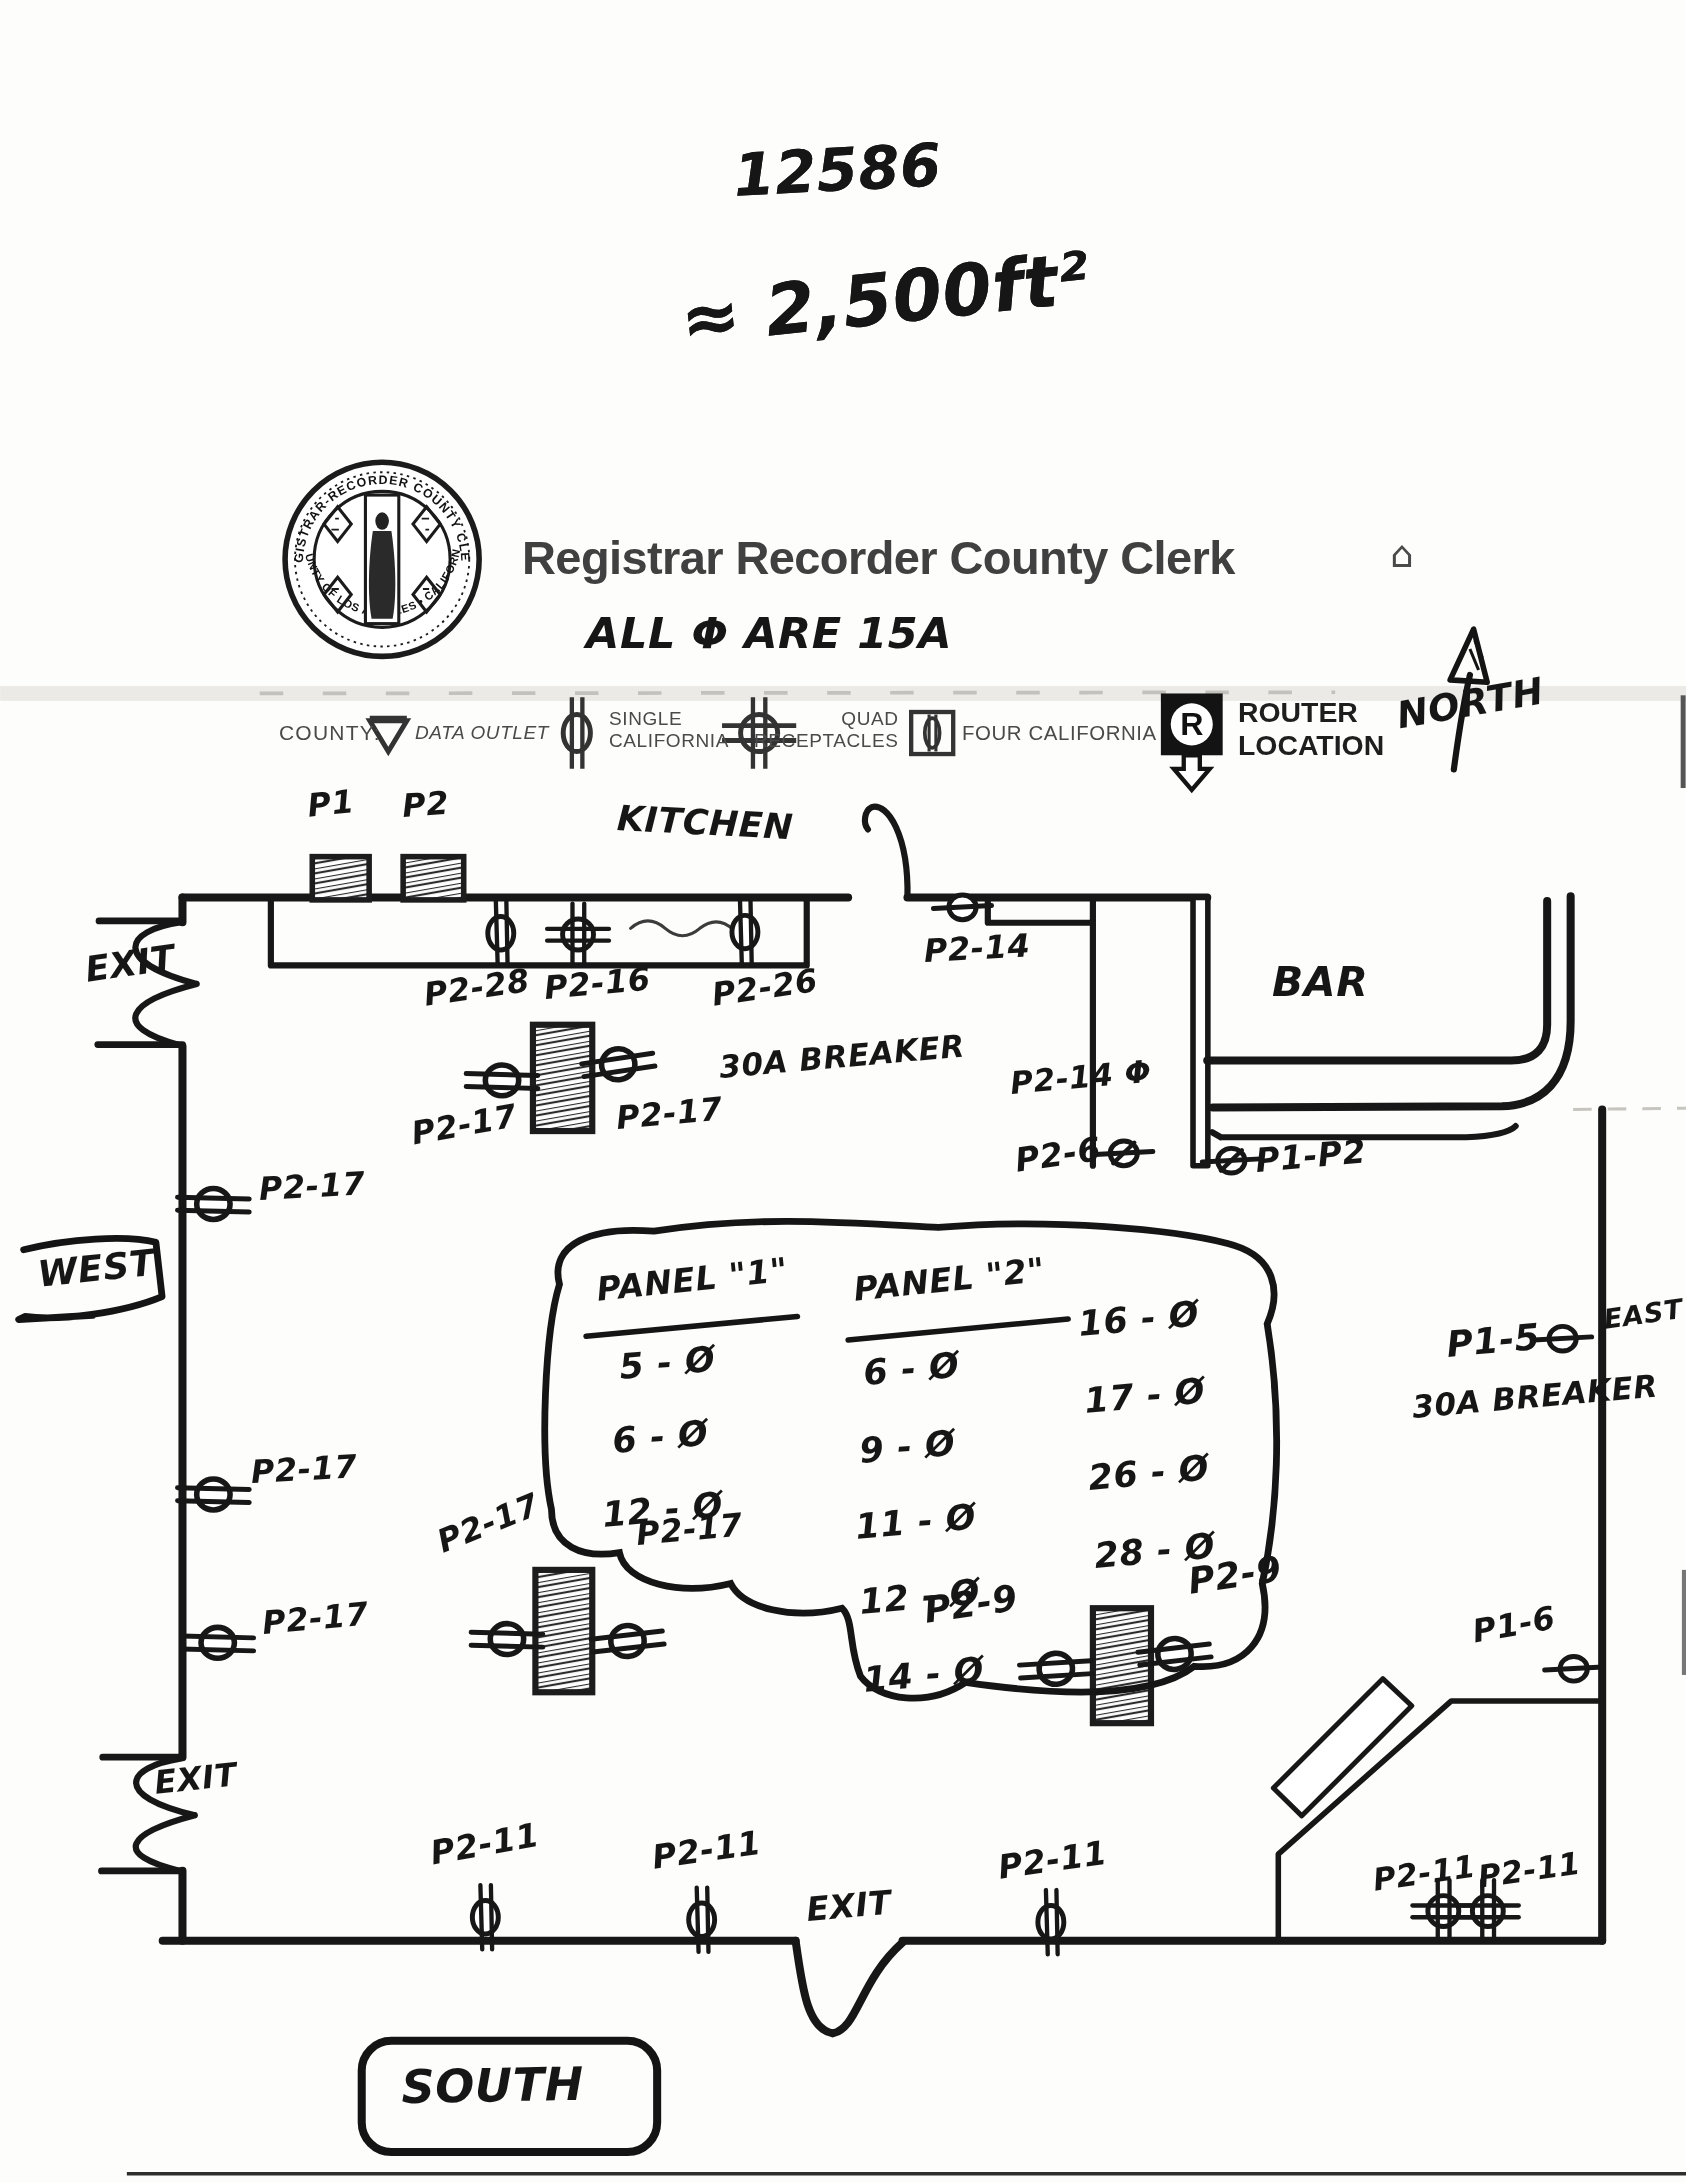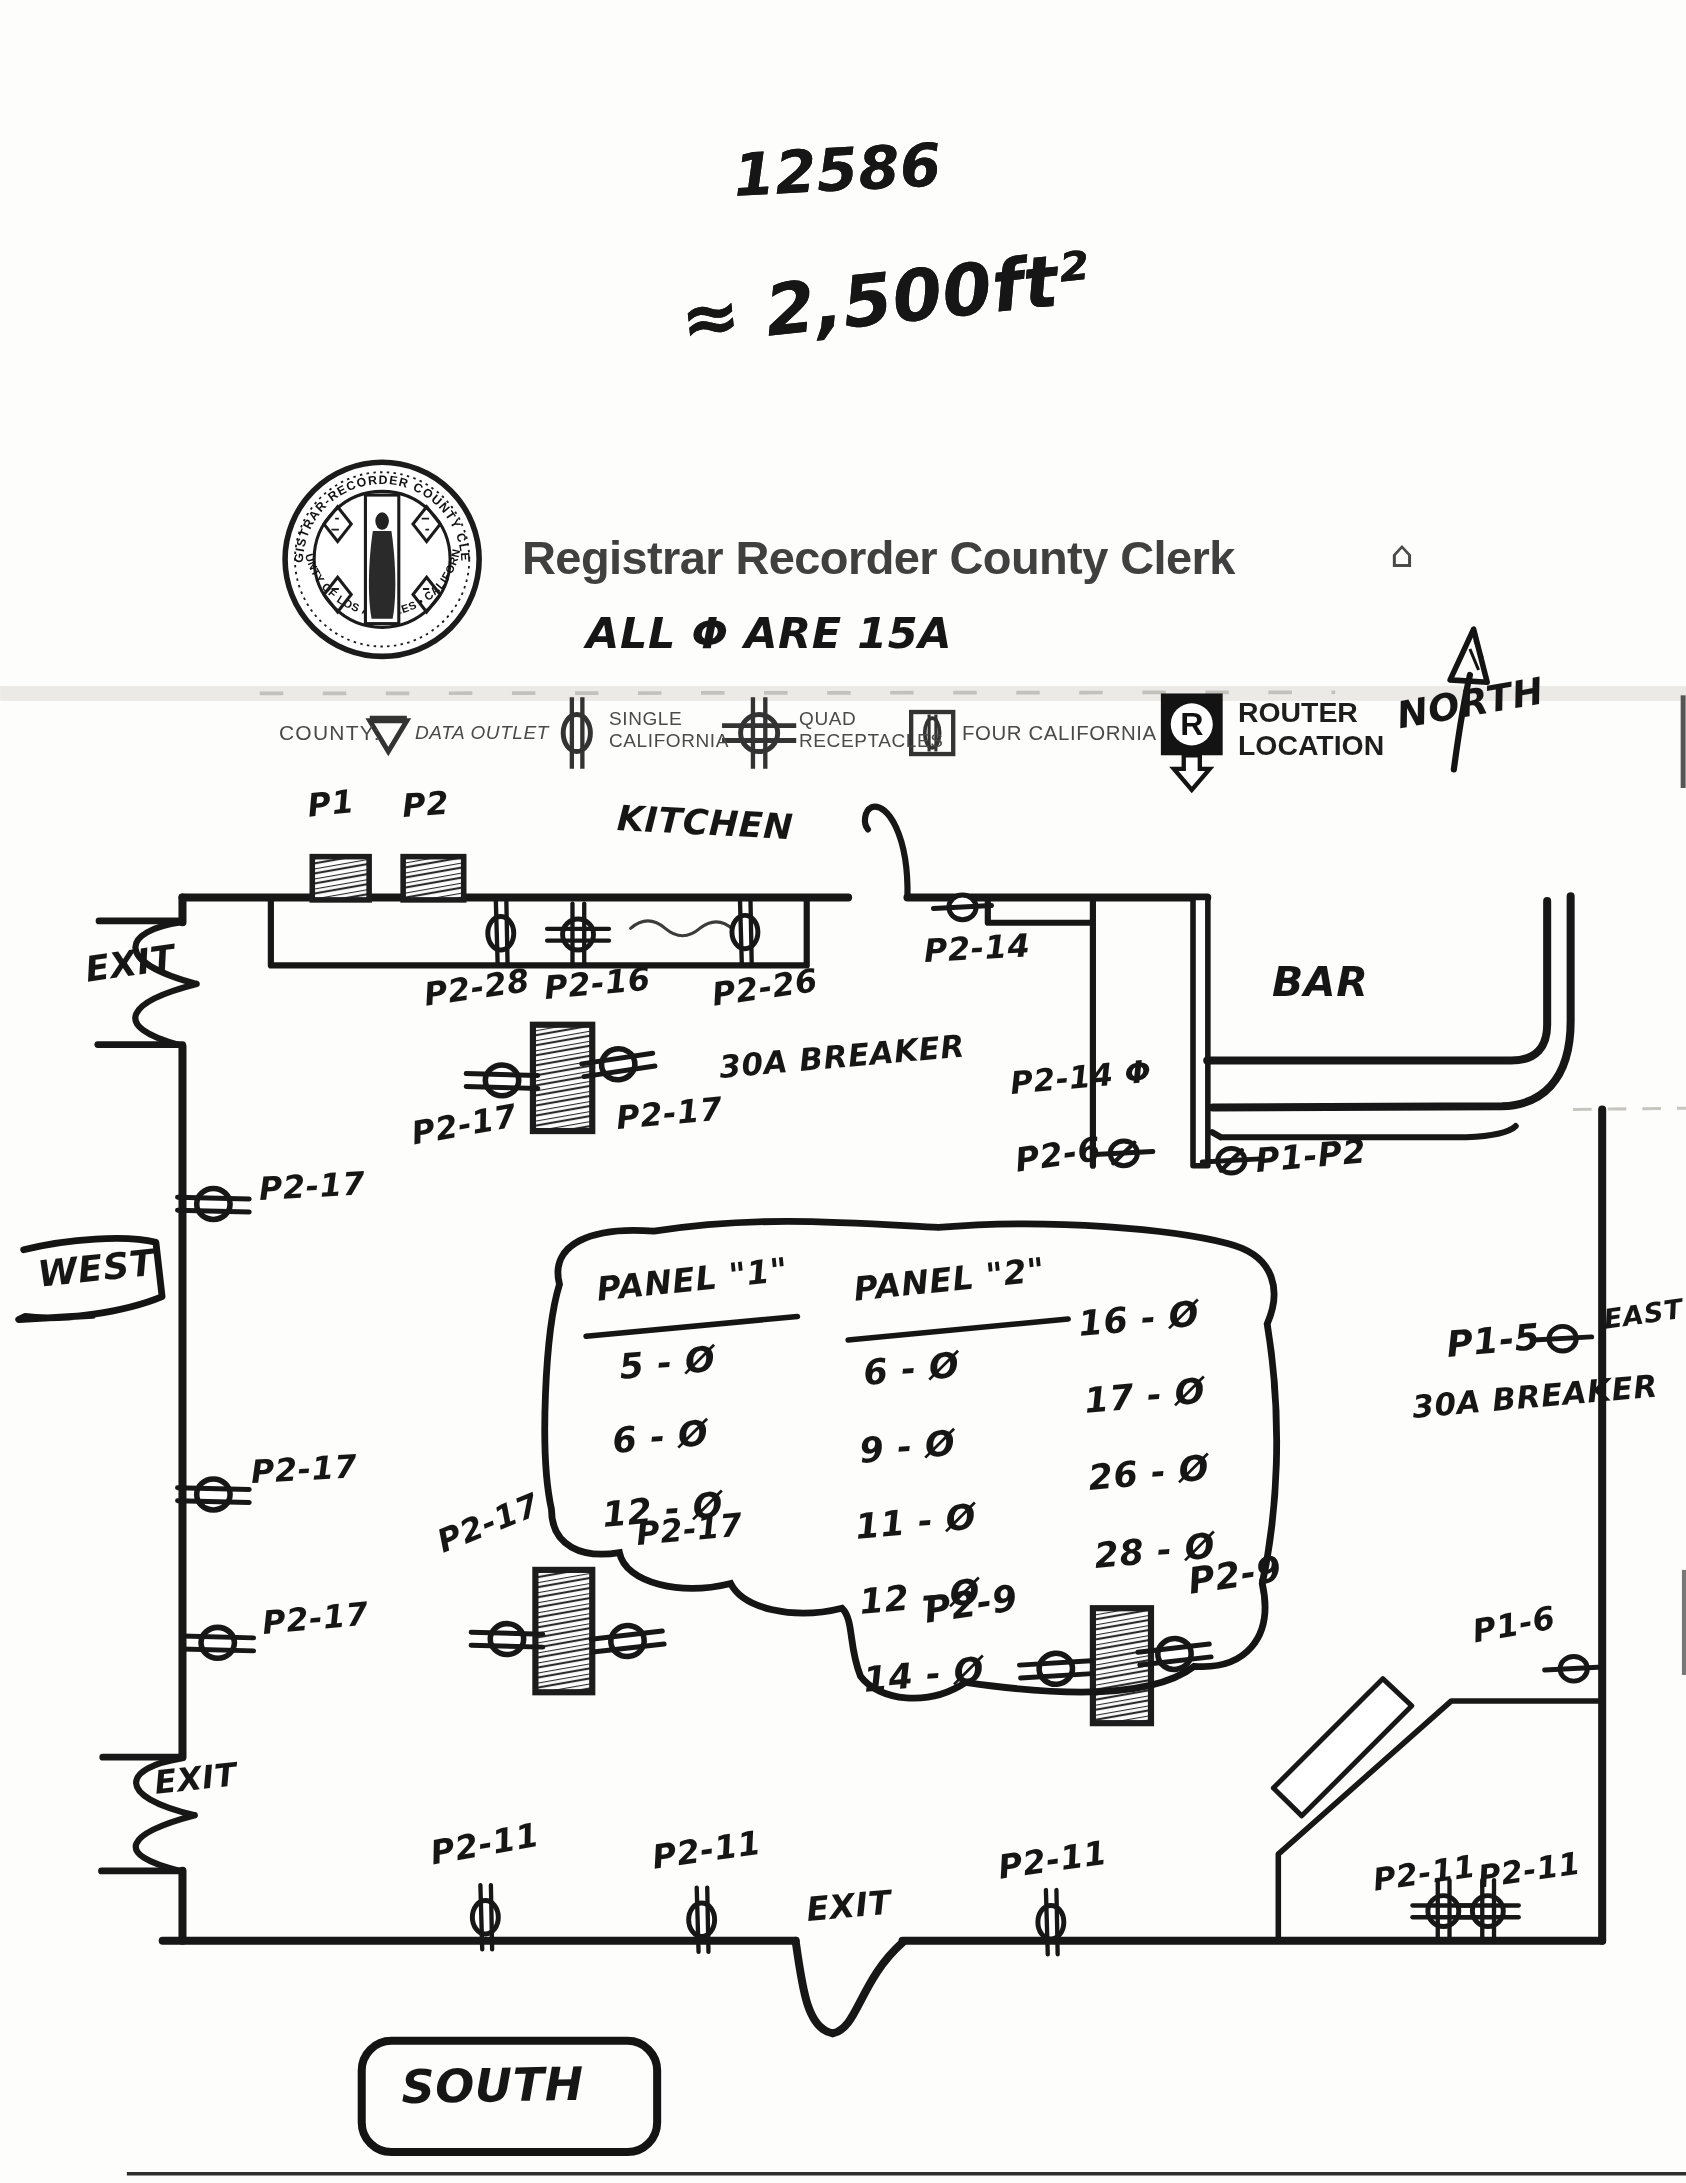--- a/index.html
+++ b/index.html
@@ -12,21 +12,21 @@
   
   .pr{position:absolute;font-family:"Liberation Sans",sans-serif;color:#4a4a4a;white-space:pre-line;
       transform-origin:left top;}
   .title{position:absolute;left:522px;top:530px;font-size:47px;font-weight:bold;color:#404040;
          font-family:"Liberation Sans",sans-serif;letter-spacing:-0.6px;}
   .home{position:absolute;left:1390px;top:533px;font-size:37px;color:#4a4a4a;
         font-family:"DejaVu Sans",sans-serif;}
   .note{position:absolute;left:586px;top:603px;font-size:43px;margin-top:8px;}
   .legend-label{left:279px;top:721px;font-size:21px;letter-spacing:1.2px;}
   .li-label{font-size:19px;line-height:22px;letter-spacing:0.6px;}
-  #l1t{left:415px;top:722px;font-style:italic;} #l2t{left:609px;top:708px;} #l3t{left:799px;top:708px;}
+  #l1t{left:415px;top:722px;font-style:italic;} #l2t{left:609px;top:708px;} #l3t{left:754px;top:708px;text-align:right;}
   #l4t{left:962px;top:722px;font-size:20.4px;} 
   #l5t{left:1238px;top:696px;font-size:28.4px;line-height:33px;color:#1e1e1e;font-weight:bold;letter-spacing:0;}
   svg{position:absolute;left:0;top:0;}
 </style>
 </head>
 <body>
 
 <div class="page">
 
   <svg width="1687" height="2183" viewBox="0 0 2729 3532">

